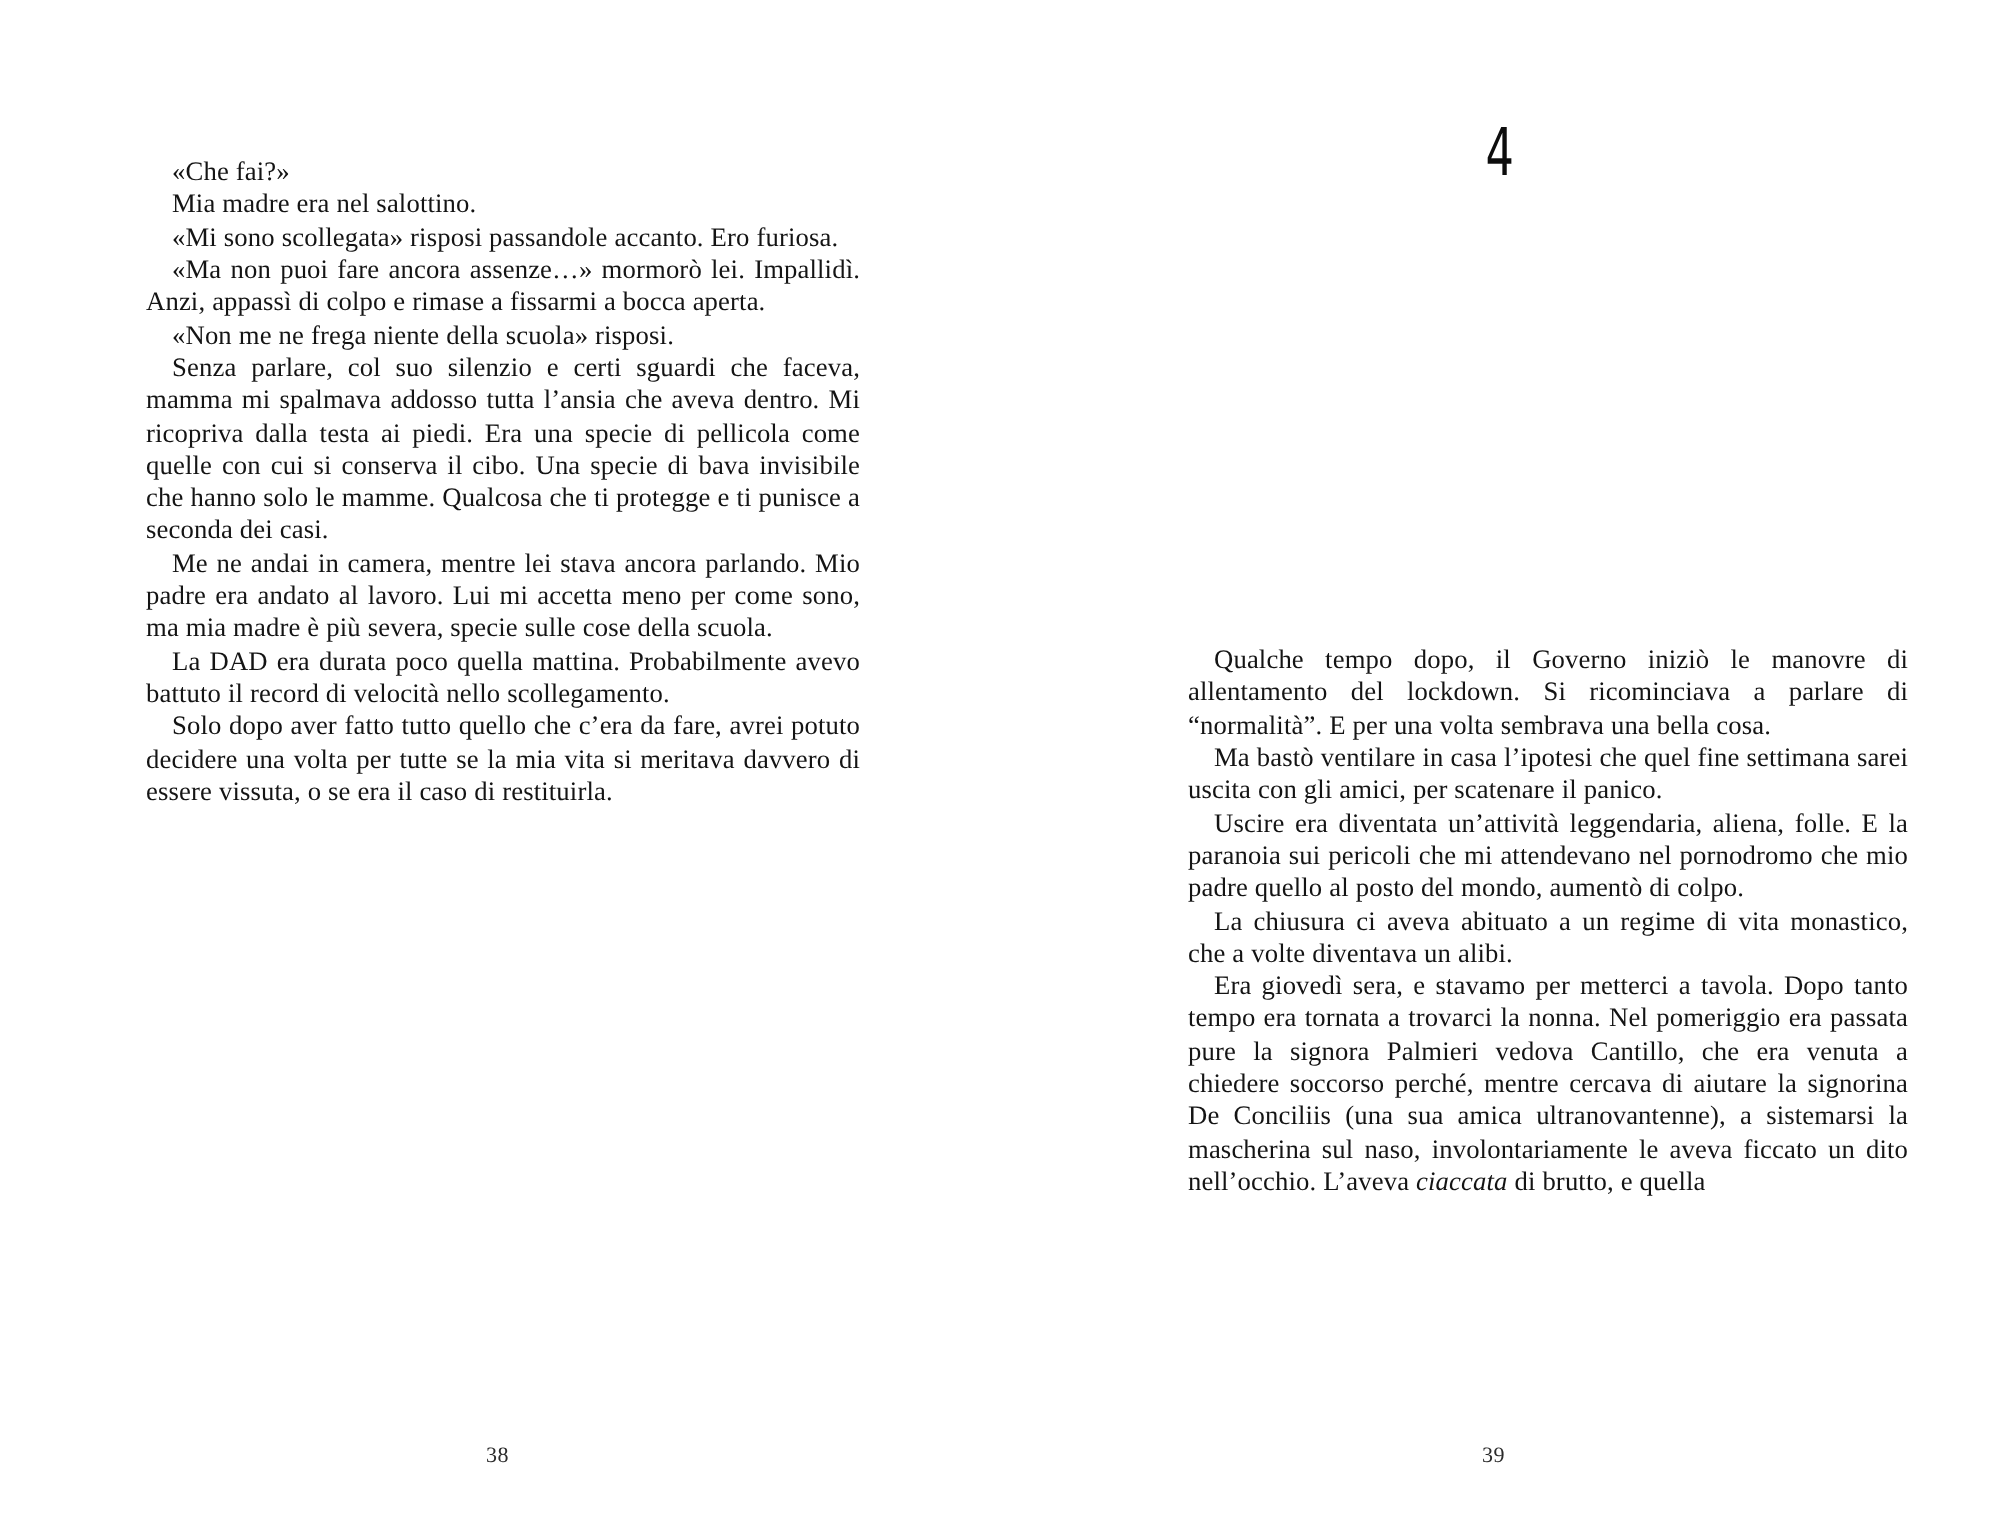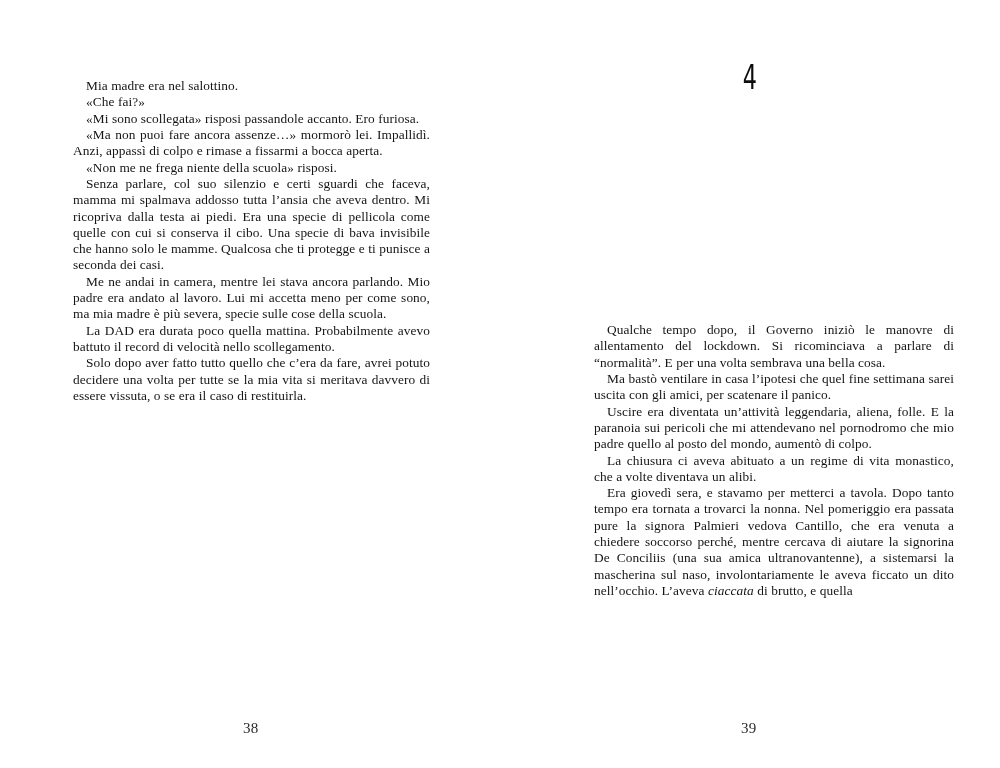--- a/index.html
+++ b/index.html
@@ -95,38 +95,38 @@
     letter-spacing: 0.004em;
     word-spacing: 0.03em;
     transform: scaleX(0.855) scaleY(1.10);
     transform-origin: center top;
   }
 
   
   .folio {
     position: absolute;
     top: 721px;
-    font-size: 15px;
+    font-size: 11px;
     line-height: 14px;
     color: #2b2b2b;
     letter-spacing: 0.02em;
   }
   .folio-left  { left: 243px; }
   .folio-right { left: 241px; }  
 </style>
 </head>
 <body>
 
 <div class="spread">
 
   <div class="page page-left">
 
     <div class="textblock textblock-left" id="left-body">
+        <p>«Che fai?»</p>
         <p>Mia madre era nel salottino.</p>
-        <p>«Che fai?»</p>
         <p>«Mi sono scollegata» risposi passandole accanto. Ero furiosa.</p>
         <p>«Ma non puoi fare ancora assenze…» mormorò lei. Impallidì. Anzi, appassì di colpo e rimase a fissarmi a bocca aperta.</p>
         <p>«Non me ne frega niente della scuola» risposi.</p>
         <p>Senza parlare, col suo silenzio e certi sguardi che faceva, mamma mi spalmava addosso tutta l’ansia che aveva dentro. Mi ricopriva dalla testa ai piedi. Era una specie di pellicola come quelle con cui si conserva il cibo. Una specie di bava invisibile che hanno solo le mamme. Qualcosa che ti protegge e ti punisce a seconda dei casi.</p>
         <p>Me ne andai in camera, mentre lei stava ancora parlando. Mio padre era andato al lavoro. Lui mi accetta meno per come sono, ma mia madre è più severa, specie sulle cose della scuola.</p>
         <p>La DAD era durata poco quella mattina. Probabilmente avevo battuto il record di velocità nello scollegamento.</p>
         <p>Solo dopo aver fatto tutto quello che c’era da fare, avrei potuto decidere una volta per tutte se la mia vita si meritava davvero di essere vissuta, o se era il caso di restituirla.</p>
       </div>
 
     <div class="folio folio-left">38</div>

